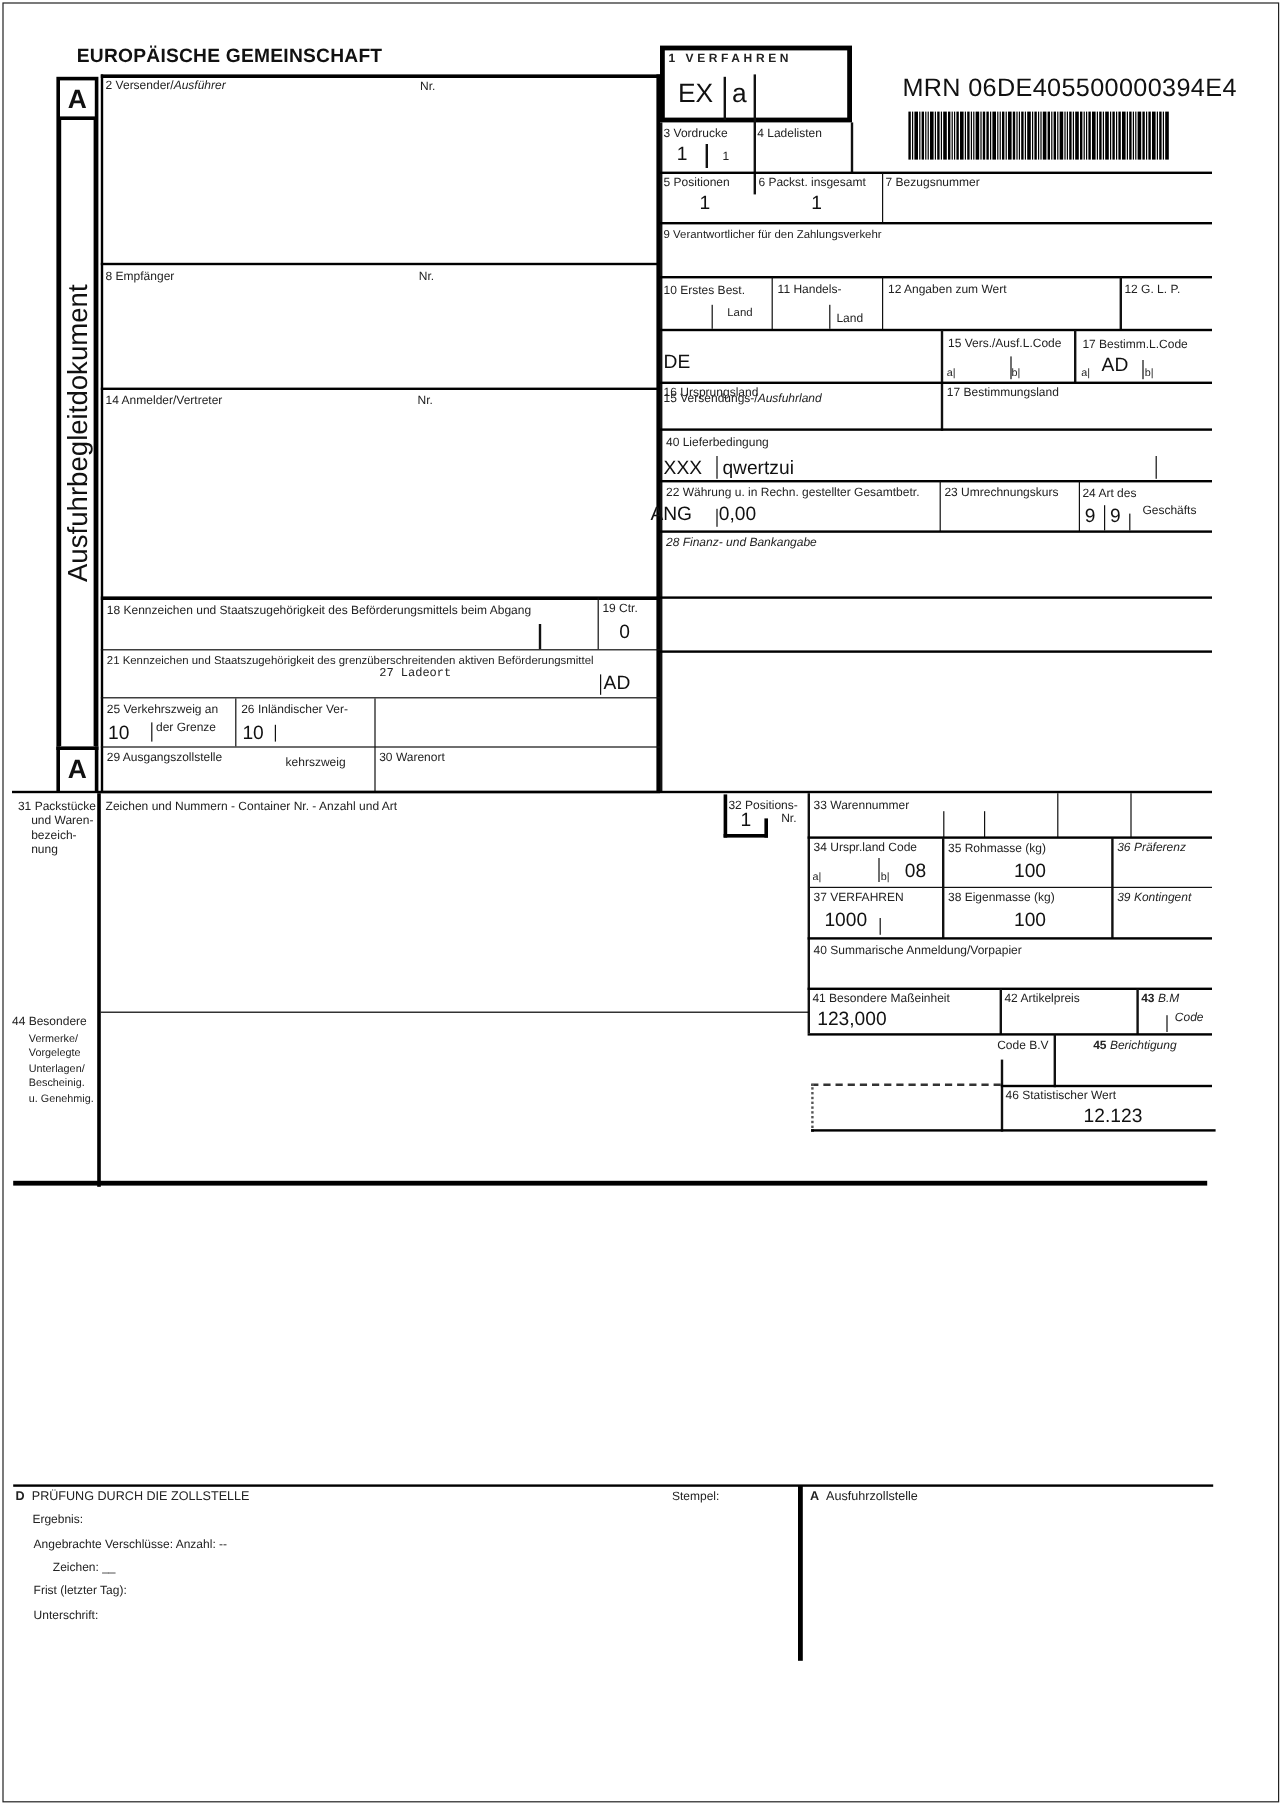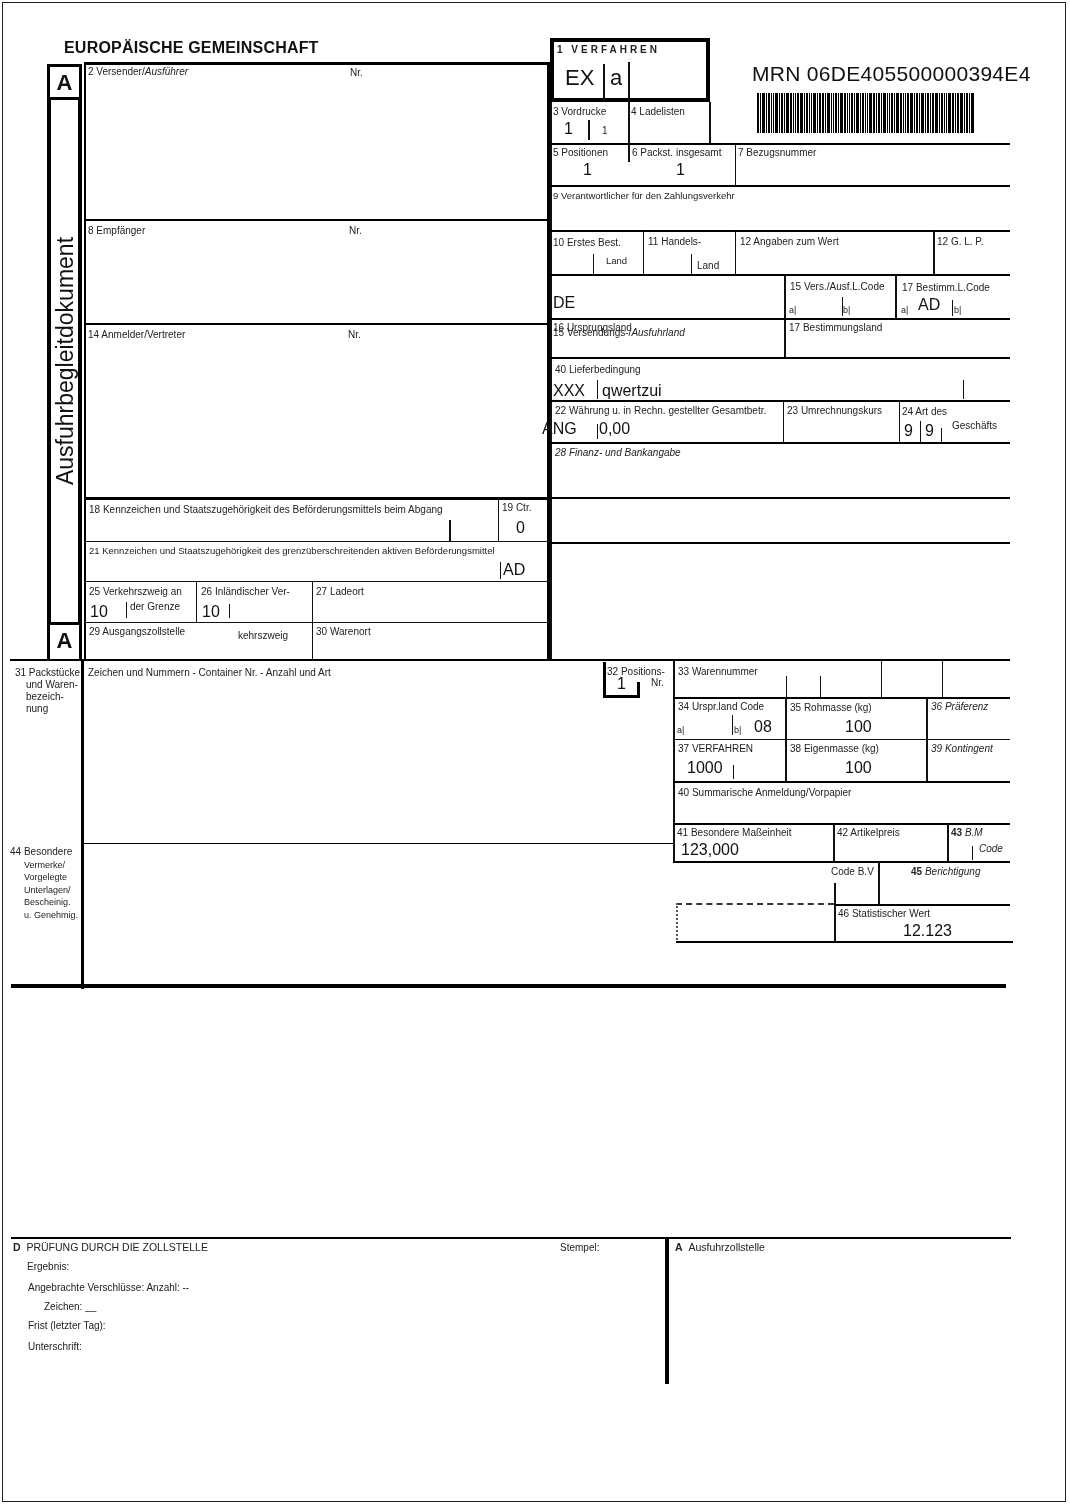--- a/index.html
+++ b/index.html
@@ -70,21 +70,21 @@
 <div class="val" style="left:503px; top:561px;">AD</div>
 
 <div class="lbl" style="left:89px; top:586px;">25 Verkehrszweig an</div>
 <div class="val" style="left:90px; top:603px;">10</div>
 <div class="hl" style="left:126px; top:602px; width:1px; height:16px;"></div>
 <div class="lbl" style="left:130px; top:601px;">der Grenze</div>
 <div class="lbl" style="left:201px; top:586px;">26 Inländischer Ver-</div>
 <div class="val" style="left:202px; top:603px;">10</div>
 <div class="hl" style="left:229px; top:604px; width:1px; height:14px;"></div>
 <div class="lbl" style="left:238px; top:630px;">kehrszweig</div>
-<div class="lbl" style="left:316px; top:586px;">27 Ladeort</div>
+<div class="lbl" style="left:316px; top:556px;font-family:Liberation Mono, monospace;">27 Ladeort</div>
 
 <div class="lbl" style="left:89px; top:626px;">29 Ausgangszollstelle</div>
 <div class="lbl" style="left:316px; top:626px;">30 Warenort</div>
 
 <div class="abs" style="left:550px; top:38px; width:160px; height:64px; border:4px solid #000; box-sizing:border-box;"></div>
 <div class="lbl" style="left:557px; top:44px; font-weight:bold; letter-spacing:3px;">1   VERFAHREN</div>
 <div class="val" style="left:565px; top:66px; font-size:22px; line-height:24px;">EX</div>
 <div class="hl" style="left:603px; top:64px; width:2px; height:36px;"></div>
 <div class="val" style="left:610px; top:66px; font-size:22px; line-height:24px;">a</div>
 <div class="hl" style="left:628px; top:62px; width:2px; height:100px;"></div>

